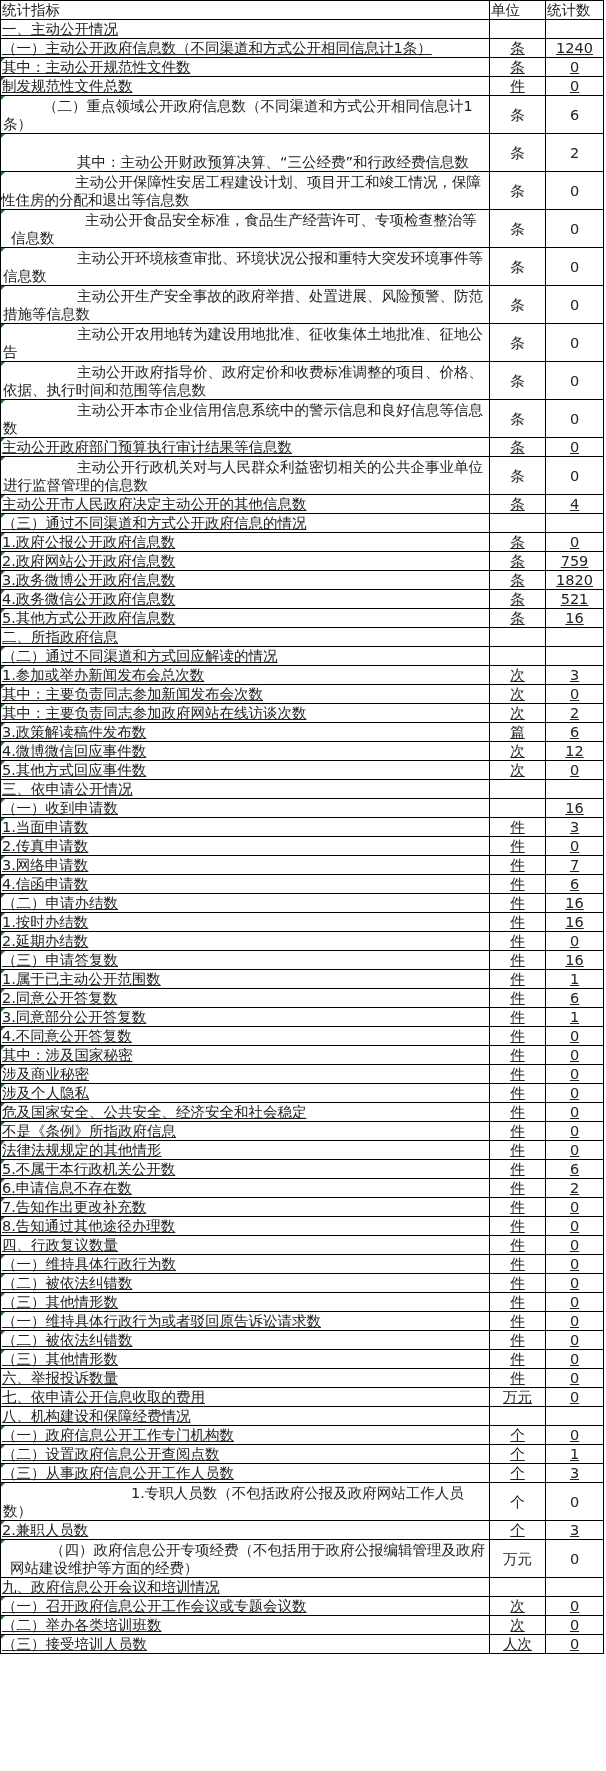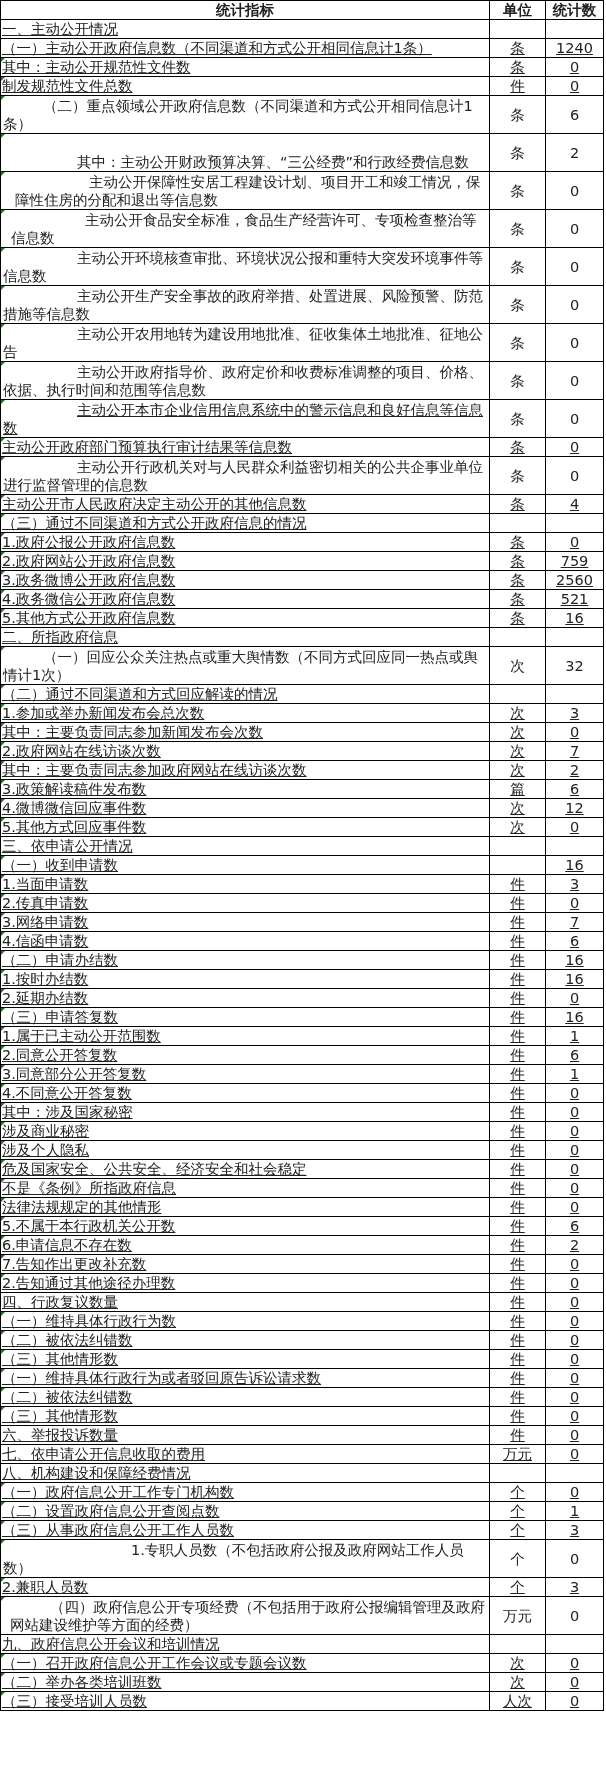--- a/index.html
+++ b/index.html
@@ -8,21 +8,21 @@
   table.stats { position:absolute; left:0; top:0; width:603px; border-collapse:collapse; table-layout:fixed; }
   table.stats col.c1 { width:489px; }
   table.stats col.c2 { width:56px; }
   table.stats col.c3 { width:58px; }
   table.stats td, table.stats th { border:1px solid #000; padding:0 1px; font-size:14.5px; line-height:18px;
          vertical-align:bottom; overflow:hidden; white-space:nowrap; position:relative; }
   table.stats tr { height:19px; }
   table.stats tr.dbl { height:38px; }
   table.stats tr.dbl td.label { white-space:normal; line-height:18px; word-break:break-all; vertical-align:bottom; }
   table.stats tr.dbl td.unit, table.stats tr.dbl td.value { vertical-align:middle; }
-  th { font-weight:bold; text-align:center; font-size:15px;margin-left:24px; }
+  th { font-weight:normal; text-align:left; font-size:15px;margin-left:24px; }
   td.unit, td.value { text-align:center; text-decoration:underline; text-underline-offset:1px; }
   tr.dbl td.unit, tr.dbl td.value { text-decoration:none; }
   td.label { text-align:left; text-decoration:underline; text-underline-offset:1px; }
   tr.dbl td.label { text-decoration:none; }
   td.label .txt { letter-spacing:0; }
   .green::before { content:""; position:absolute; left:0; top:0; width:0; height:0;
          border-top:4px solid #1f7a1f; border-right:4px solid transparent; }
   .i0 { padding-left:2px; }
   .i2 { padding-left:42px; }
   .i3 { padding-left:76px; }
@@ -70,21 +70,21 @@
         <td class="label green" style="text-indent: 40px; padding-left: 2px;"><span class="txt">（二）重点领域公开政府信息数（不同渠道和方式公开相同信息计1条）</span></td>
         <td class="unit">条</td>
         <td class="value">6</td>
       </tr>
       <tr class="dbl">
         <td class="label green" style="text-indent: 74px; padding-left: 2px;"><span class="txt">其中：主动公开财政预算决算、“三公经费”和行政经费信息数</span></td>
         <td class="unit">条</td>
         <td class="value">2</td>
       </tr>
       <tr class="dbl">
-        <td class="label green" style="text-indent: 74px; padding-left: 14px;"><span class="txt">主动公开保障性安居工程建设计划、项目开工和竣工情况，保障性住房的分配和退出等信息数</span></td>
+        <td class="label green" style="text-indent: 74px; padding-left: 0;"><span class="txt">主动公开保障性安居工程建设计划、项目开工和竣工情况，保障性住房的分配和退出等信息数</span></td>
         <td class="unit">条</td>
         <td class="value">0</td>
       </tr>
       <tr class="dbl">
         <td class="label green" style="text-indent: 74px; padding-left: 10px;"><span class="txt">主动公开食品安全标准，食品生产经营许可、专项检查整治等信息数</span></td>
         <td class="unit">条</td>
         <td class="value">0</td>
       </tr>
       <tr class="dbl">
         <td class="label green" style="text-indent: 74px; padding-left: 2px;"><span class="txt">主动公开环境核查审批、环境状况公报和重特大突发环境事件等信息数</span></td>
@@ -100,21 +100,21 @@
         <td class="label green" style="text-indent: 74px; padding-left: 2px;"><span class="txt">主动公开农用地转为建设用地批准、征收集体土地批准、征地公告</span></td>
         <td class="unit">条</td>
         <td class="value">0</td>
       </tr>
       <tr class="dbl">
         <td class="label green" style="text-indent: 74px; padding-left: 2px;"><span class="txt">主动公开政府指导价、政府定价和收费标准调整的项目、价格、依据、执行时间和范围等信息数</span></td>
         <td class="unit">条</td>
         <td class="value">0</td>
       </tr>
       <tr class="dbl">
-        <td class="label green" style="text-indent: 74px; padding-left: 2px; text-decoration: underline;"><span class="txt">主动公开本市企业信用信息系统中的警示信息和良好信息等信息数</span></td>
+        <td class="label green" style="text-indent: 74px; padding-left: 2px;"><span class="txt">主动公开本市企业信用信息系统中的警示信息和良好信息等信息数</span></td>
         <td class="unit">条</td>
         <td class="value">0</td>
       </tr>
       <tr>
         <td class="label green i3"><span class="txt">主动公开政府部门预算执行审计结果等信息数</span></td>
         <td class="unit">条</td>
         <td class="value">0</td>
       </tr>
       <tr class="dbl">
         <td class="label green" style="text-indent: 74px; padding-left: 2px;"><span class="txt">主动公开行政机关对与人民群众利益密切相关的公共企事业单位进行监督管理的信息数</span></td>
@@ -137,61 +137,51 @@
         <td class="value">0</td>
       </tr>
       <tr>
         <td class="label green i4"><span class="txt">2.政府网站公开政府信息数</span></td>
         <td class="unit">条</td>
         <td class="value">759</td>
       </tr>
       <tr>
         <td class="label green i4"><span class="txt">3.政务微博公开政府信息数</span></td>
         <td class="unit">条</td>
-        <td class="value">2560</td>
+        <td class="value">1820</td>
       </tr>
       <tr>
         <td class="label green i4"><span class="txt">4.政务微信公开政府信息数</span></td>
         <td class="unit">条</td>
         <td class="value">521</td>
       </tr>
       <tr>
         <td class="label green i4"><span class="txt">5.其他方式公开政府信息数</span></td>
         <td class="unit">条</td>
         <td class="value">16</td>
       </tr>
       <tr>
         <td class="label i0"><span class="txt">二、所指政府信息</span></td>
         <td class="unit"></td>
         <td class="value"></td>
       </tr>
-      <tr class="dbl">
-        <td class="label green" style="text-indent: 40px; padding-left: 2px;"><span class="txt">（一）回应公众关注热点或重大舆情数（不同方式回应同一热点或舆情计1次）</span></td>
-        <td class="unit">次</td>
-        <td class="value">32</td>
-      </tr>
       <tr>
         <td class="label green i2"><span class="txt">（二）通过不同渠道和方式回应解读的情况</span></td>
         <td class="unit"></td>
         <td class="value"></td>
       </tr>
       <tr>
         <td class="label green i4"><span class="txt">1.参加或举办新闻发布会总次数</span></td>
         <td class="unit">次</td>
         <td class="value">3</td>
       </tr>
       <tr>
         <td class="label green i5"><span class="txt">其中：主要负责同志参加新闻发布会次数</span></td>
         <td class="unit">次</td>
         <td class="value">0</td>
-      </tr>
-      <tr>
-        <td class="label green i4"><span class="txt">2.政府网站在线访谈次数</span></td>
-        <td class="unit">次</td>
-        <td class="value">7</td>
       </tr>
       <tr>
         <td class="label green i5"><span class="txt">其中：主要负责同志参加政府网站在线访谈次数</span></td>
         <td class="unit">次</td>
         <td class="value">2</td>
       </tr>
       <tr>
         <td class="label green i4"><span class="txt">3.政策解读稿件发布数</span></td>
         <td class="unit">篇</td>
         <td class="value">6</td>
@@ -315,21 +305,21 @@
         <td class="label green i4"><span class="txt">6.申请信息不存在数</span></td>
         <td class="unit">件</td>
         <td class="value">2</td>
       </tr>
       <tr>
         <td class="label green i4"><span class="txt">7.告知作出更改补充数</span></td>
         <td class="unit">件</td>
         <td class="value">0</td>
       </tr>
       <tr>
-        <td class="label green i4"><span class="txt">2.告知通过其他途径办理数</span></td>
+        <td class="label green i4"><span class="txt">8.告知通过其他途径办理数</span></td>
         <td class="unit">件</td>
         <td class="value">0</td>
       </tr>
       <tr>
         <td class="label i0"><span class="txt">四、行政复议数量</span></td>
         <td class="unit">件</td>
         <td class="value">0</td>
       </tr>
       <tr>
         <td class="label green i2"><span class="txt">（一）维持具体行政行为数</span></td>

